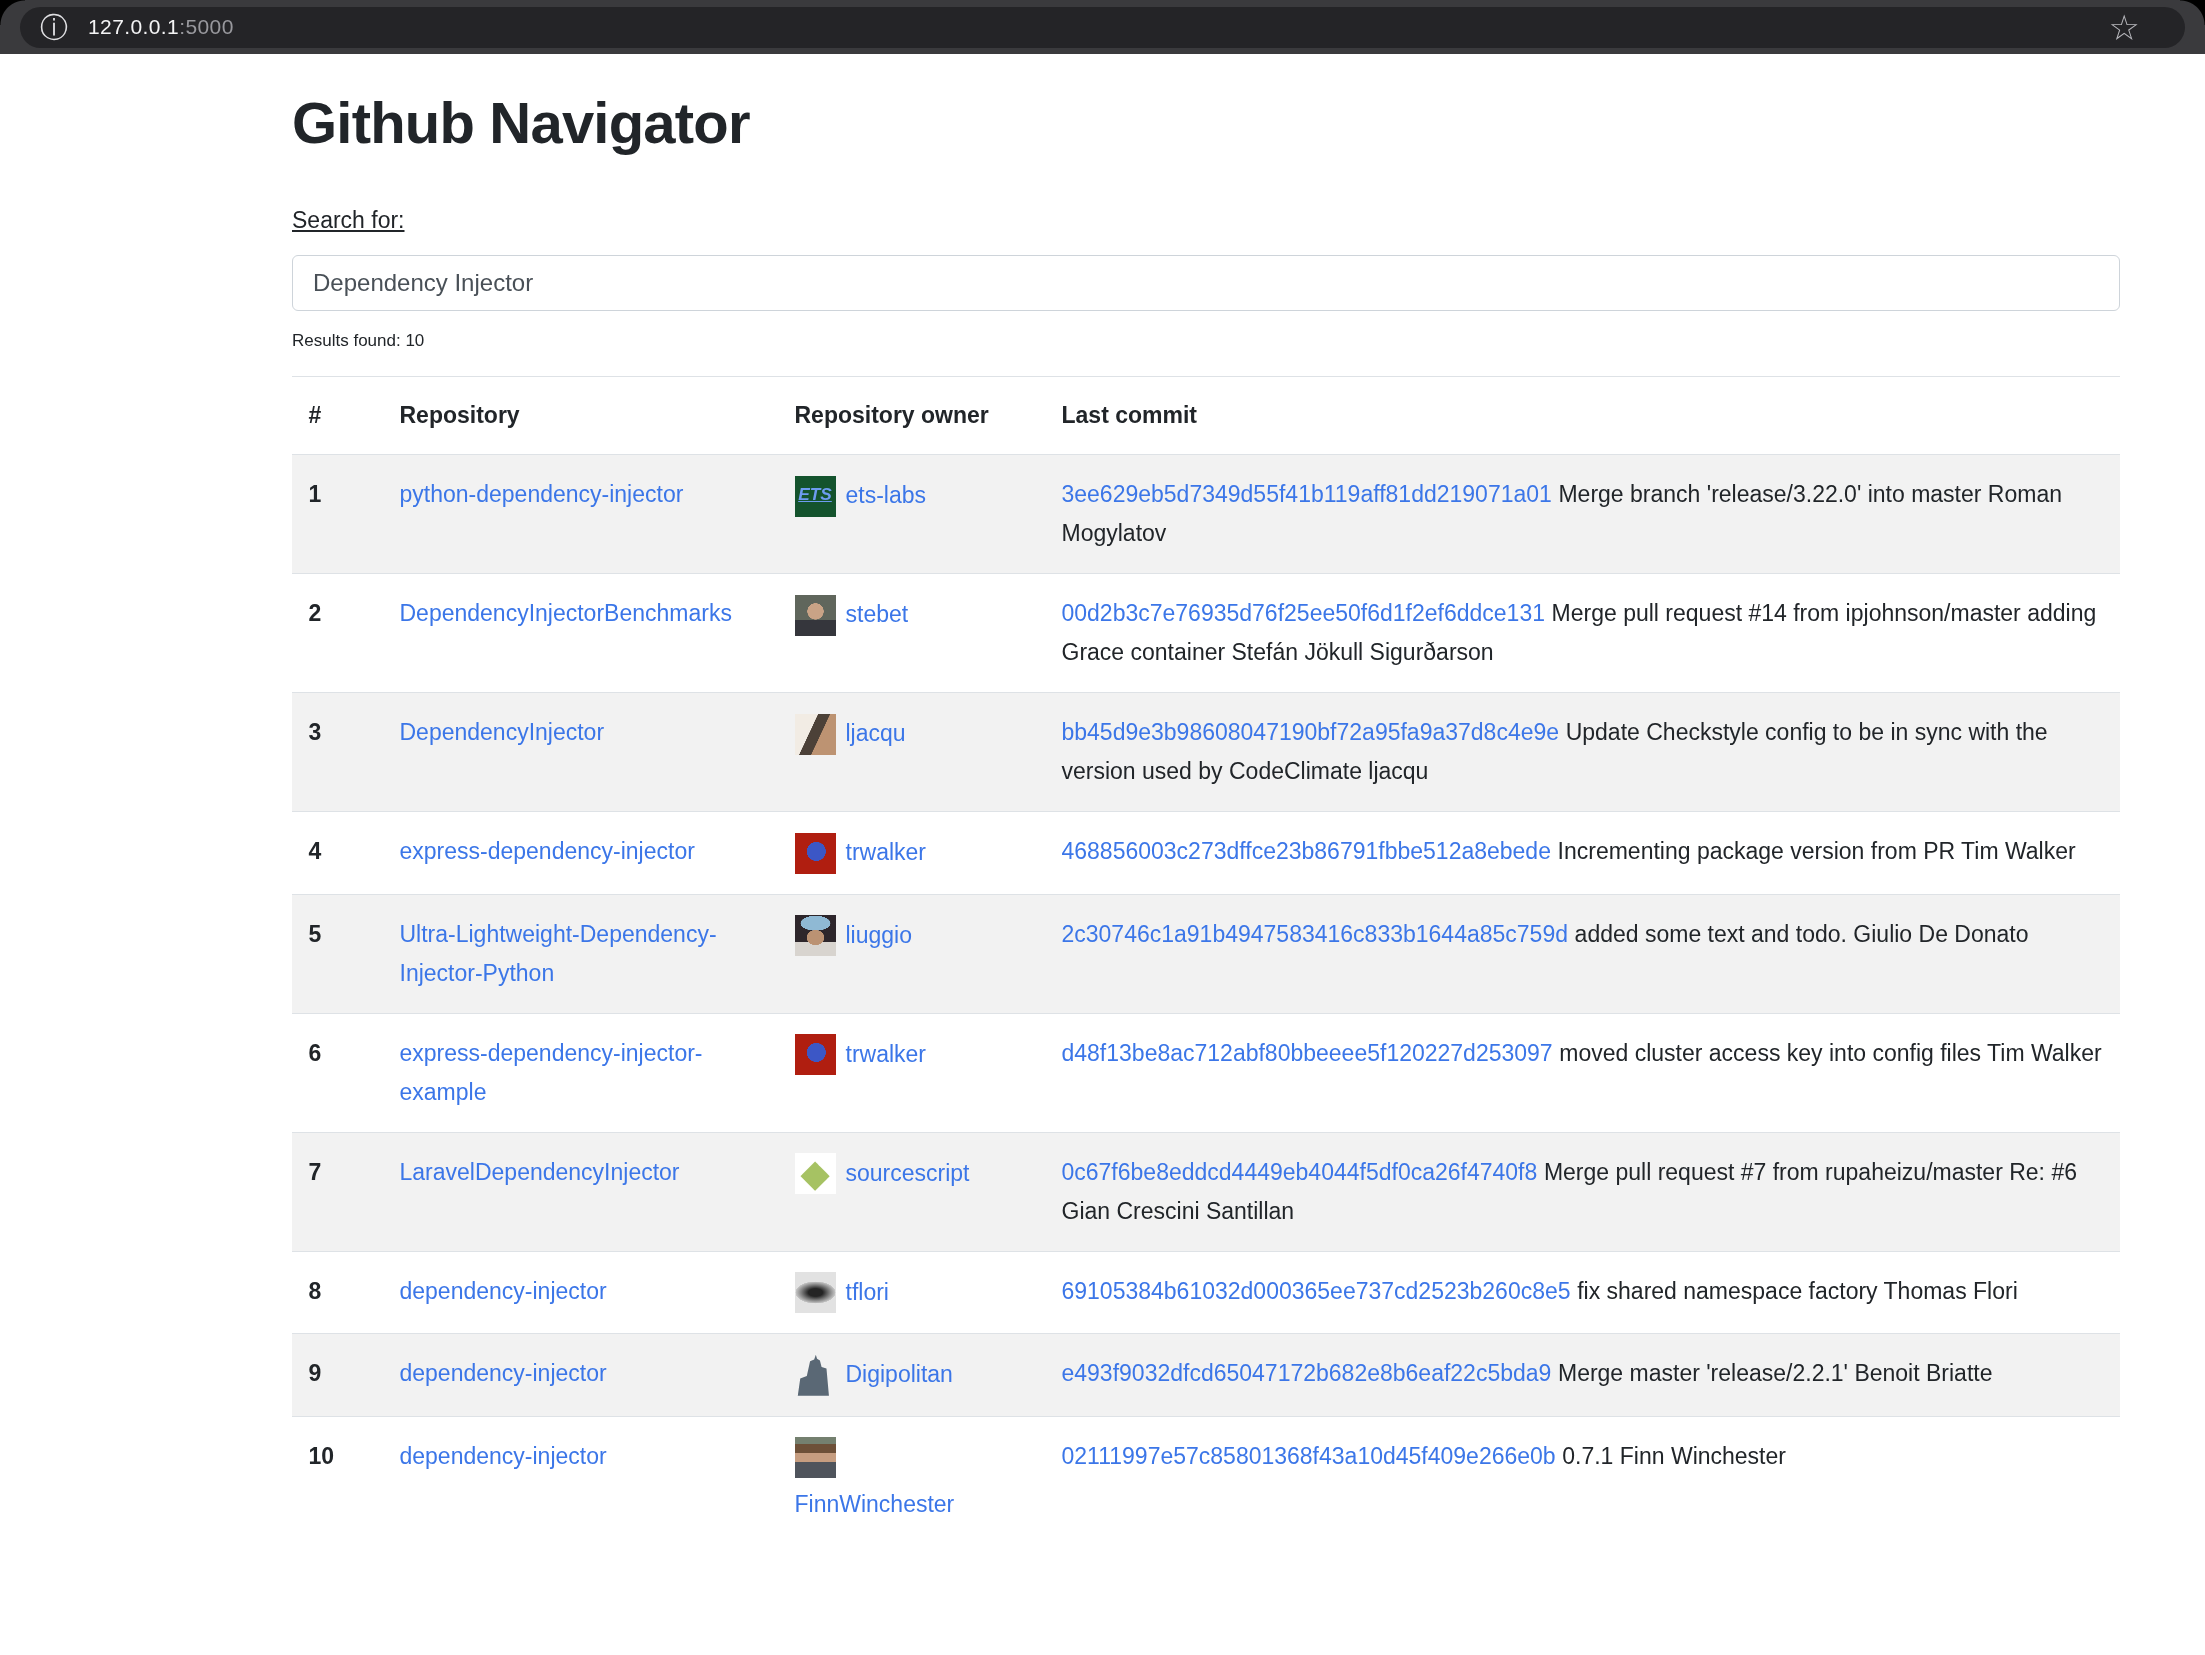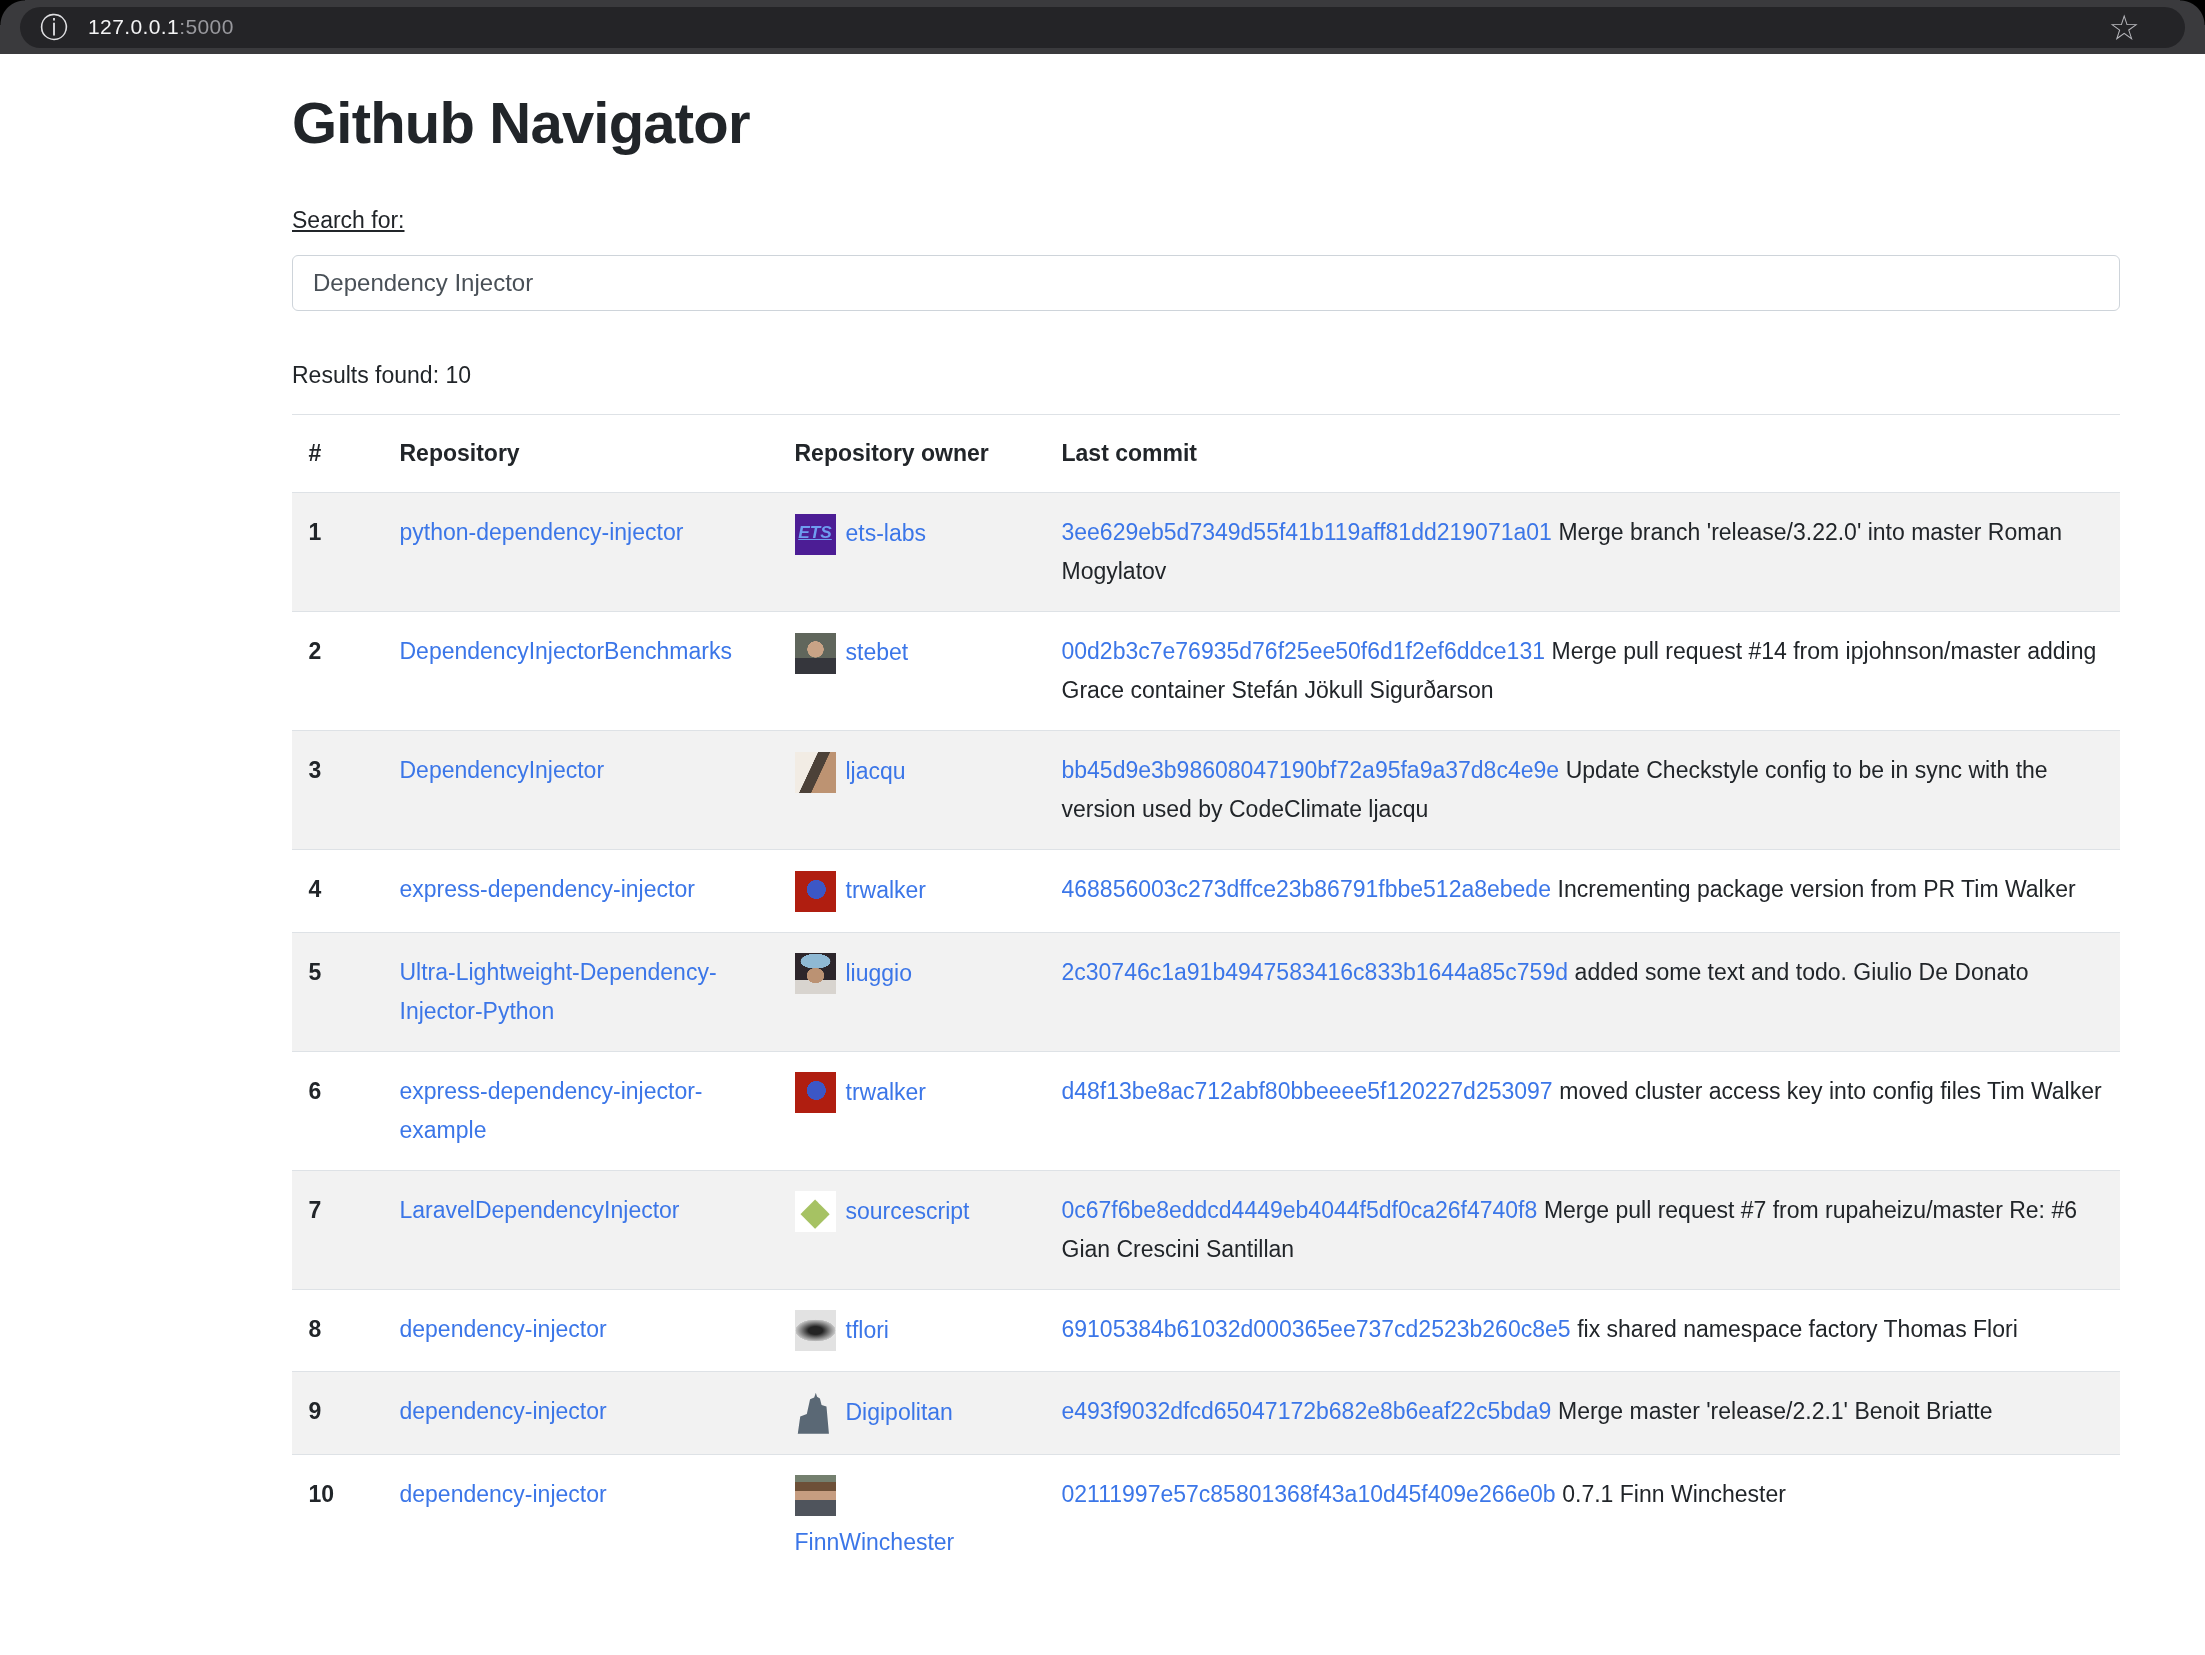--- a/index.html
+++ b/index.html
@@ -44,21 +44,21 @@
   .select-box {
     position: relative; height: 56px; border: 1.6px solid #ced4da; border-radius: 10px;
     background: #fff; display: flex; align-items: center; padding: 0 21.4px;
     font-size: 24px; color: #212529; cursor: default;
   }
   .chevron {
     position: absolute; right: 25px; top: 19px; width: 12.3px; height: 12.3px;
     border-right: 3.3px solid #343a40; border-bottom: 3.3px solid #343a40;
     transform: rotate(45deg);
   }
-  .results-line { margin-top: 51px; font-size: 23px; }
+  .results-line { margin-top: 20px; font-size: 17px; }
   
   table.repo-table { width: 100%; border-collapse: collapse; margin-top: 25px; table-layout: fixed; }
   col.c1 { width: 91px; } col.c2 { width: 395px; } col.c3 { width: 267px; }
   th {
     text-align: left; font-weight: 700; font-size: 23px; padding: 25px 16.5px;
     border-top: 1.6px solid #dee2e6; border-bottom: 1.6px solid #dee2e6; white-space: nowrap;
   }
   td {
     padding: 20px 16.5px; border-top: 0.8px solid #dee2e6;
     font-size: 23px; line-height: 39px; vertical-align: top;
@@ -111,21 +111,21 @@
         <th>Repository</th>
         <th>Repository owner</th>
         <th>Last commit</th>
       </tr>
     </thead>
     <tbody id="rows">
   <tr>
     <td class="c-idx">1</td>
     <td class="c-repo"><a href="#">python-dependency-injector</a></td>
     <td class="c-owner">
-      <span class="avatar" style="background: #4c1d95; color: rgb(110, 156, 240); font-style: italic; font-weight: 700; font-size: 17.3px; line-height: 36px; text-decoration: underline;">ETS</span><a href="#" class="owner-link">ets-labs</a>
+      <span class="avatar" style="background: #14532d; color: rgb(110, 156, 240); font-style: italic; font-weight: 700; font-size: 17.3px; line-height: 36px; text-decoration: underline;">ETS</span><a href="#" class="owner-link">ets-labs</a>
     </td>
     <td class="c-commit">
       <a href="#" class="hash">3ee629eb5d7349d55f41b119aff81dd219071a01</a><span class="commit-msg">Merge branch 'release/3.22.0' into master Roman Mogylatov</span>
     </td>
   </tr>
 
   <tr>
     <td class="c-idx">2</td>
     <td class="c-repo"><a href="#">DependencyInjectorBenchmarks</a></td>
     <td class="c-owner">

